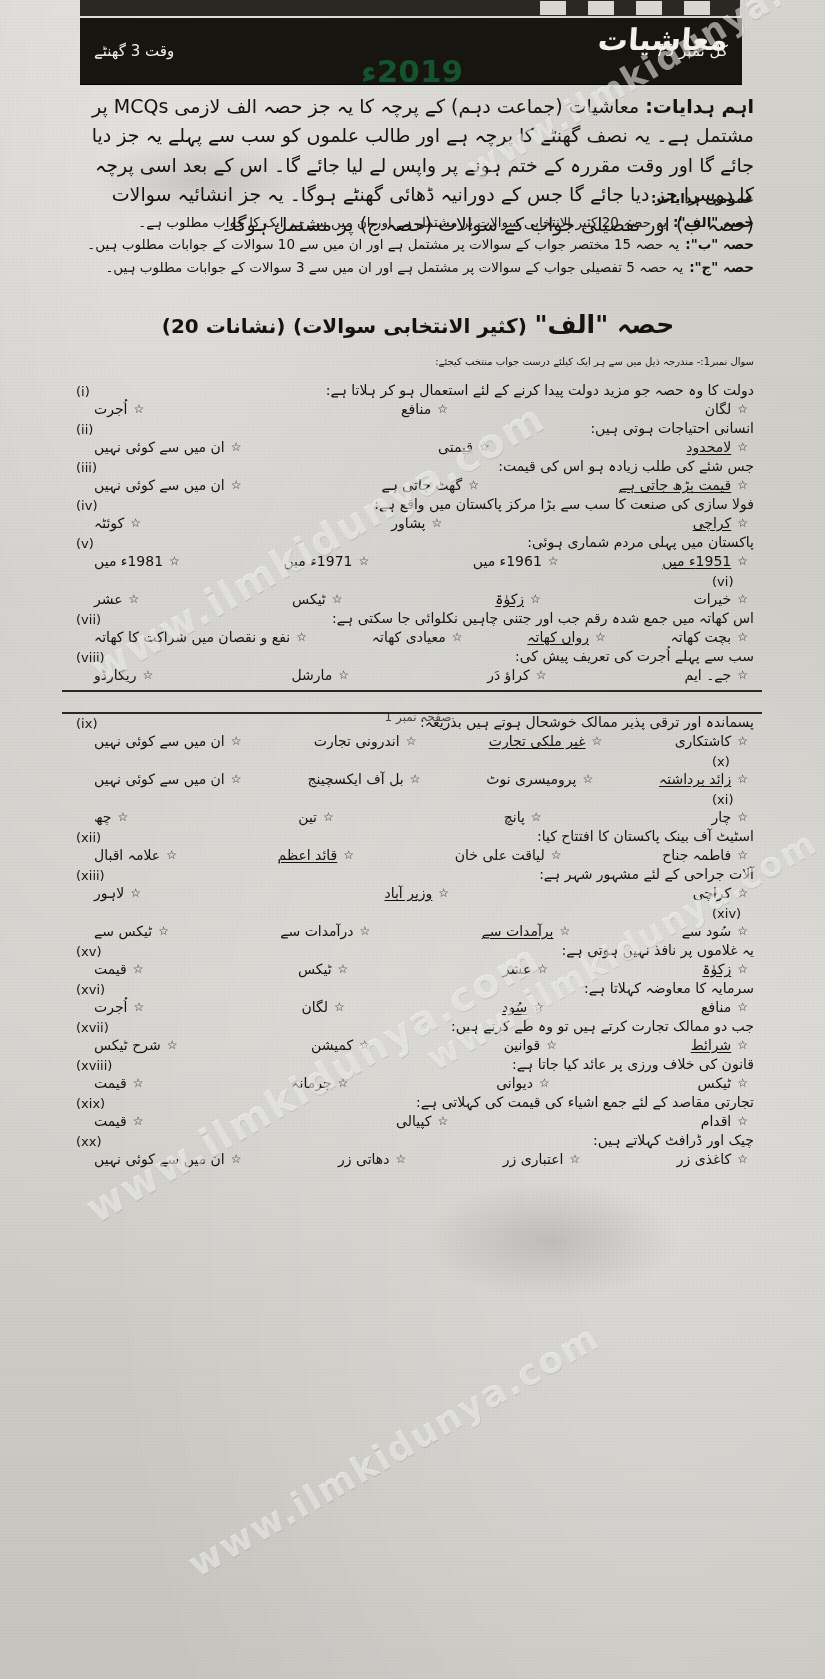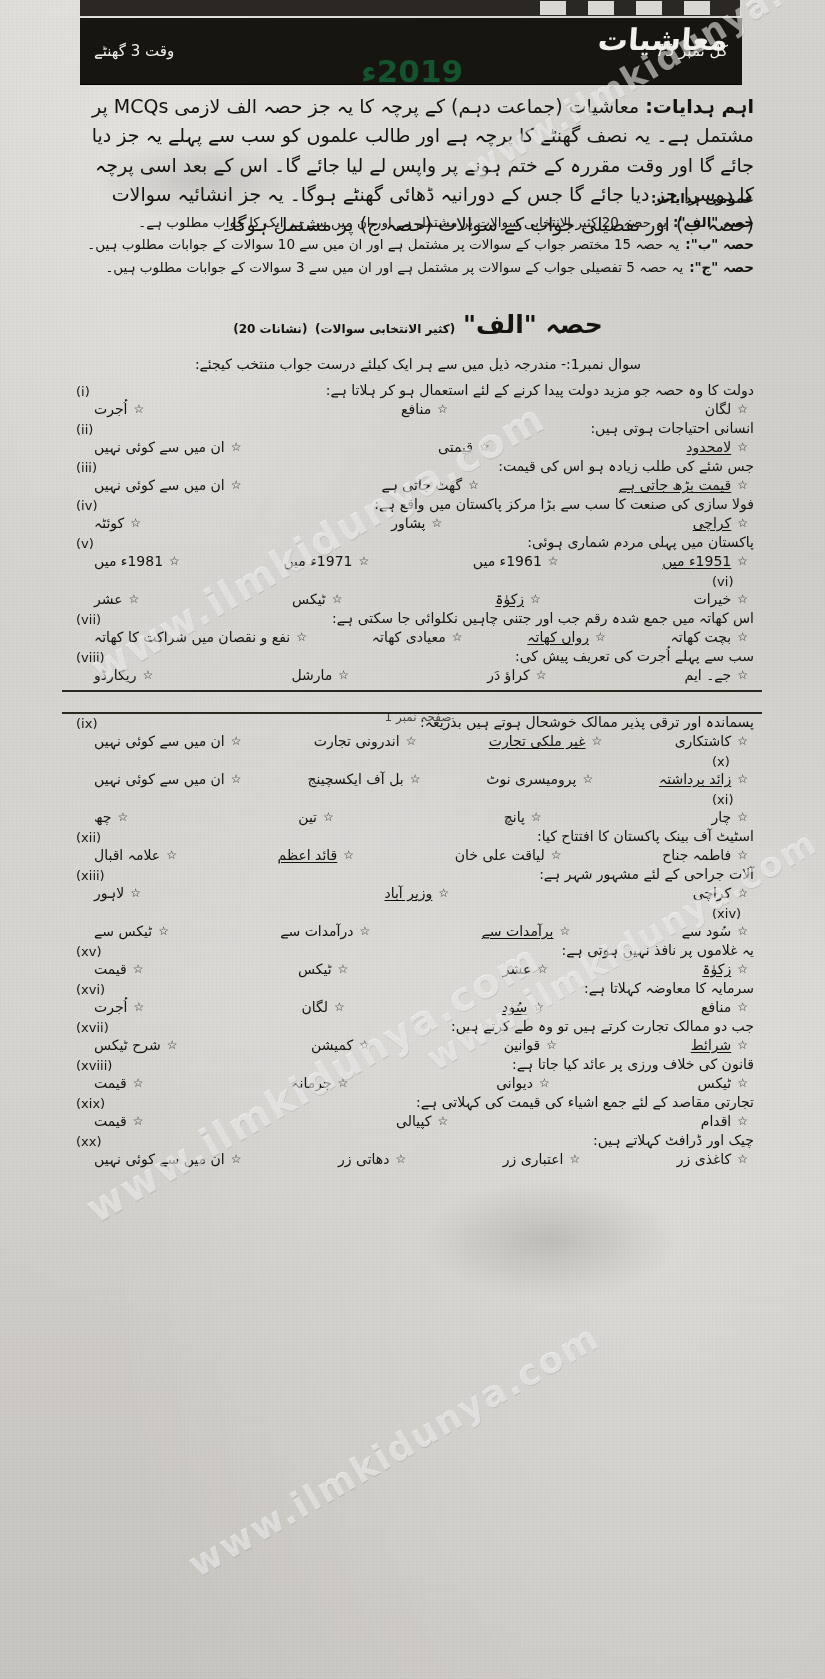--- a/index.html
+++ b/index.html
@@ -69,25 +69,25 @@
     font-size:13.5px;line-height:1.6;text-align:right;
   }
   .gen .row{display:flex;justify-content:flex-start;gap:6px;margin-bottom:1px;}
   .gen .tag{font-weight:bold;min-width:62px;text-align:right;}
   
   .sec-title{
     position:absolute;right:8px;top:310px;width:672px;
     text-align:center;font-size:22px;font-weight:bold;letter-spacing:.5px;
   }
   .sec-title .big{font-size:25px;}
-  .sec-title .sm{font-size:12px;margin-top:14px;}
+  .sec-title .sm{font-size:20px;margin-top:14px;}
   
   .qlead{
     position:absolute;right:8px;top:356px;width:672px;
-    font-size:14px;text-align:center;
+    font-size:10px;text-align:right;
   }
   
   .mcqs{
     position:absolute;right:8px;top:382px;width:678px;
     font-size:14px;
   }
   .mcq{margin-bottom:2px;}
   .stem{display:flex;gap:8px;align-items:flex-start;font-size:14px;}
   .num{width:42px;text-align:left;direction:ltr;font-size:13px;padding-top:2px;}
   .stem-text{flex:1;}

